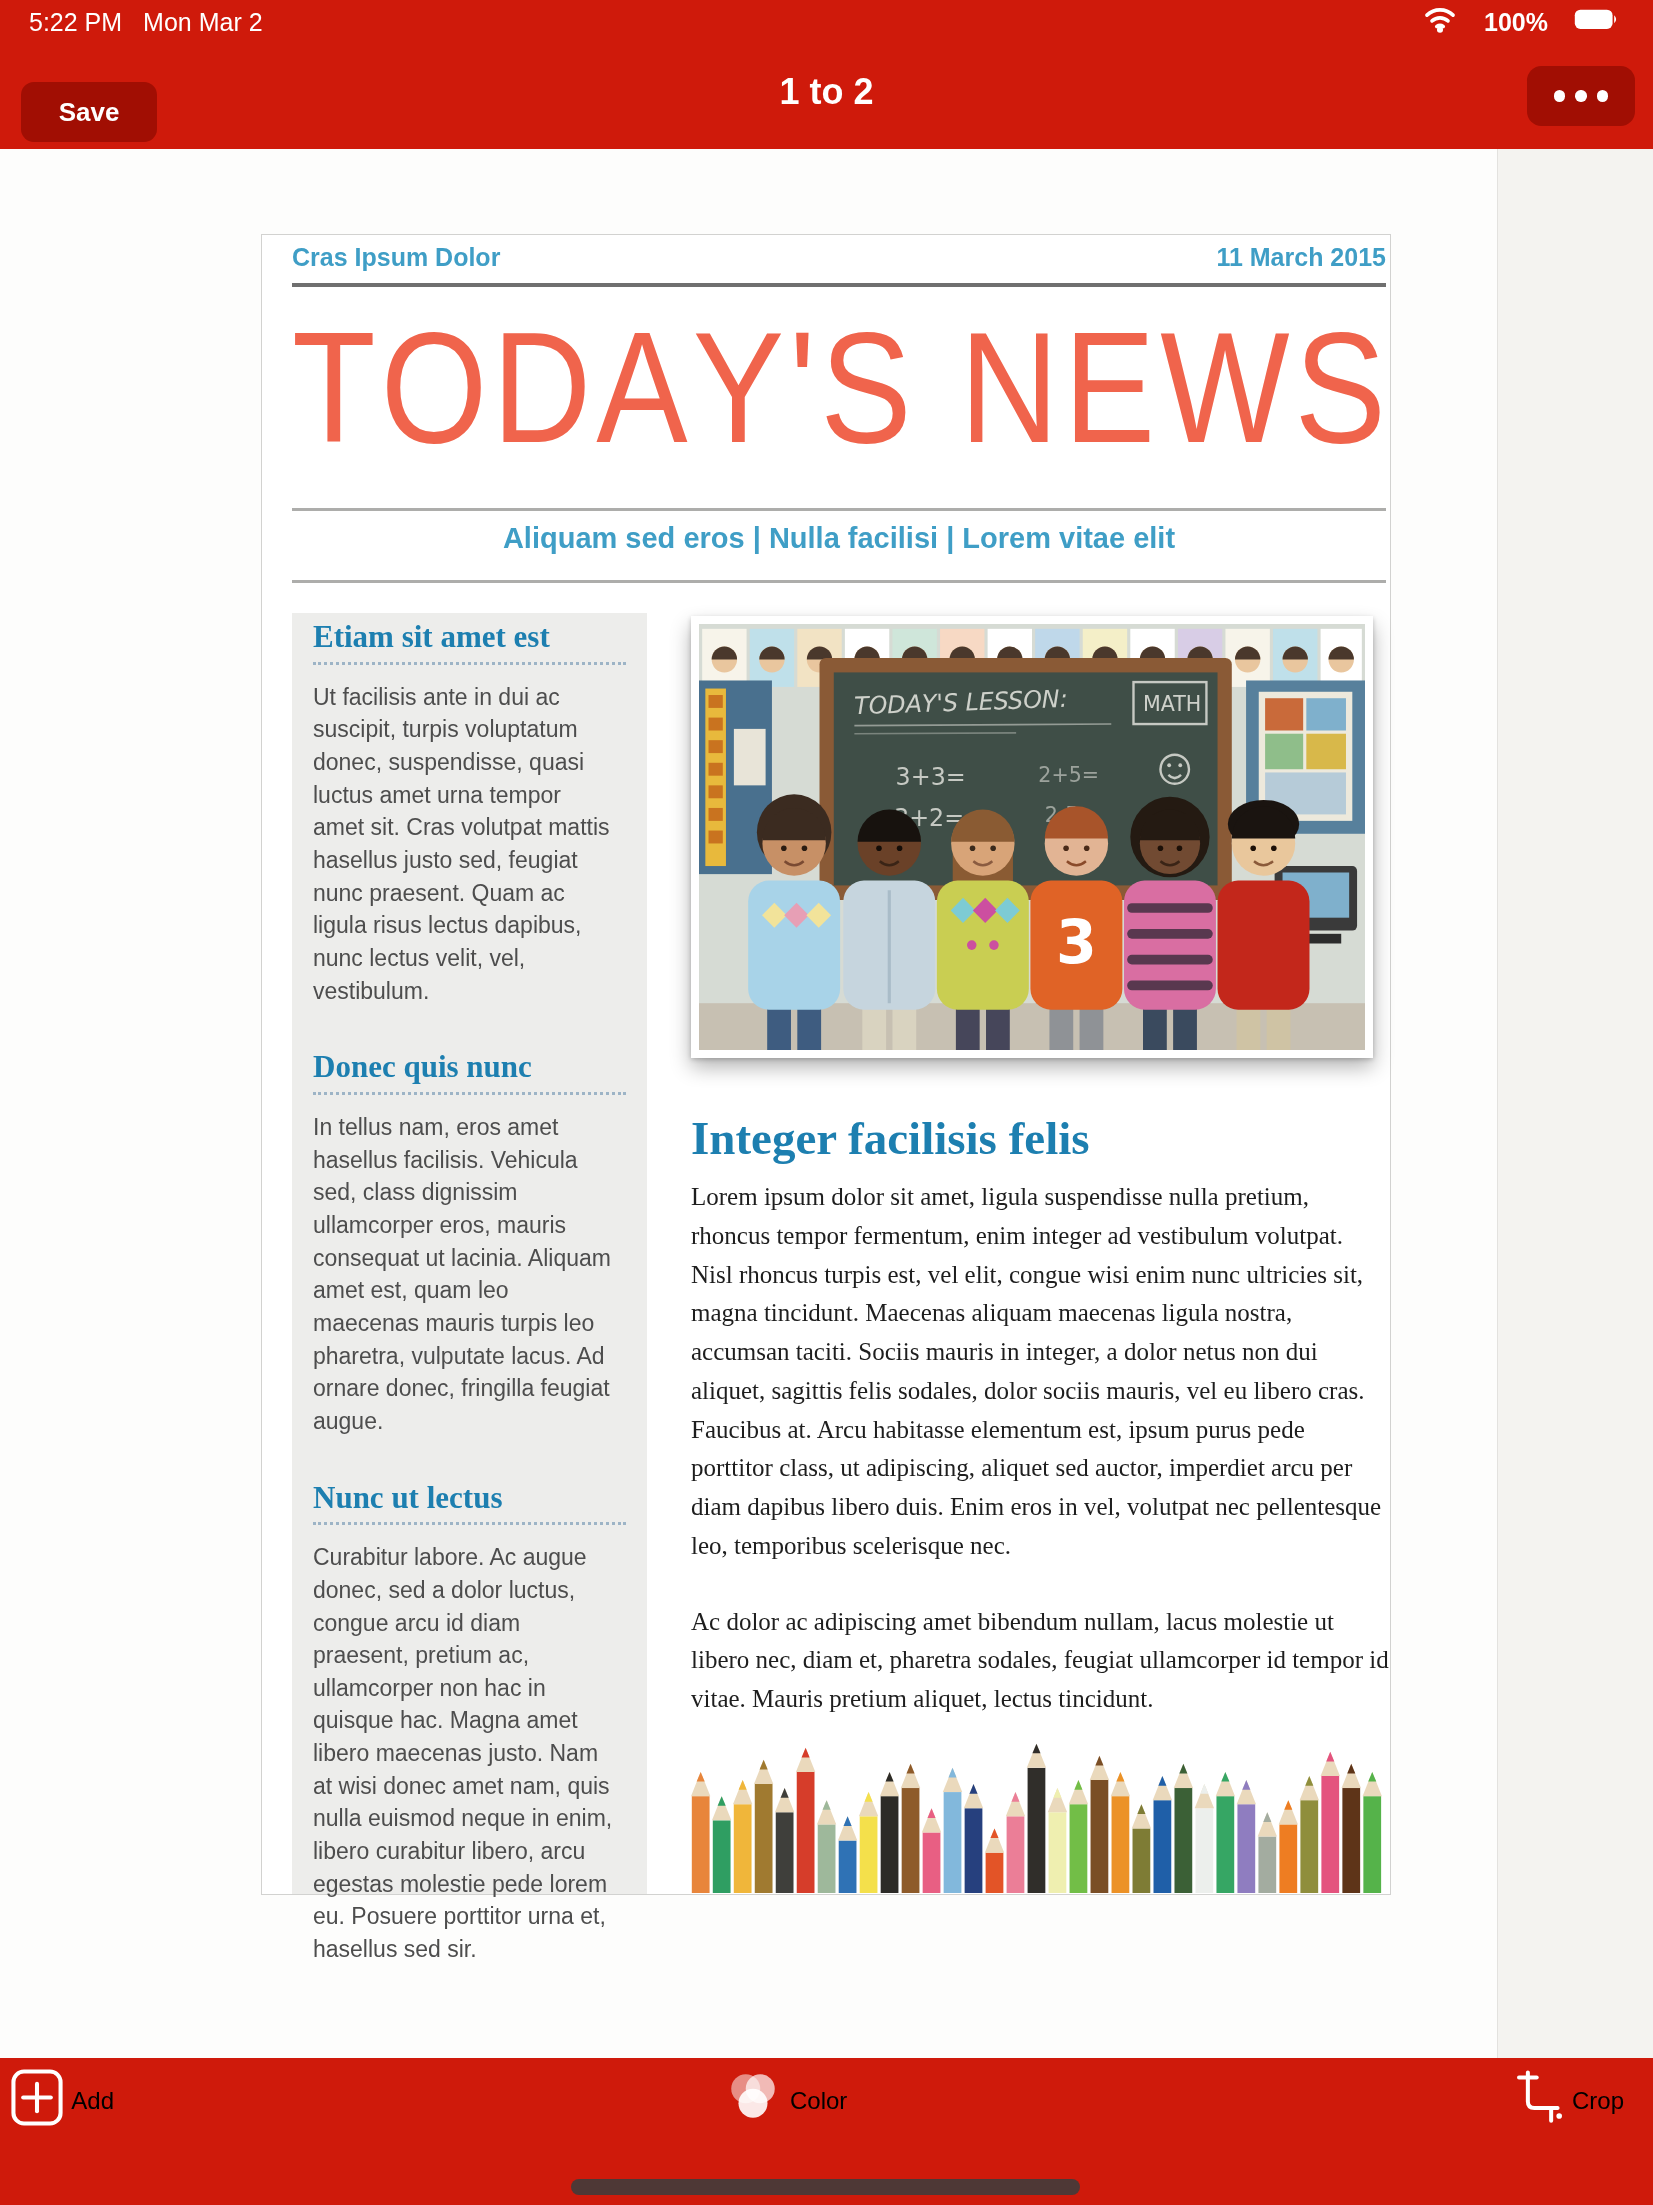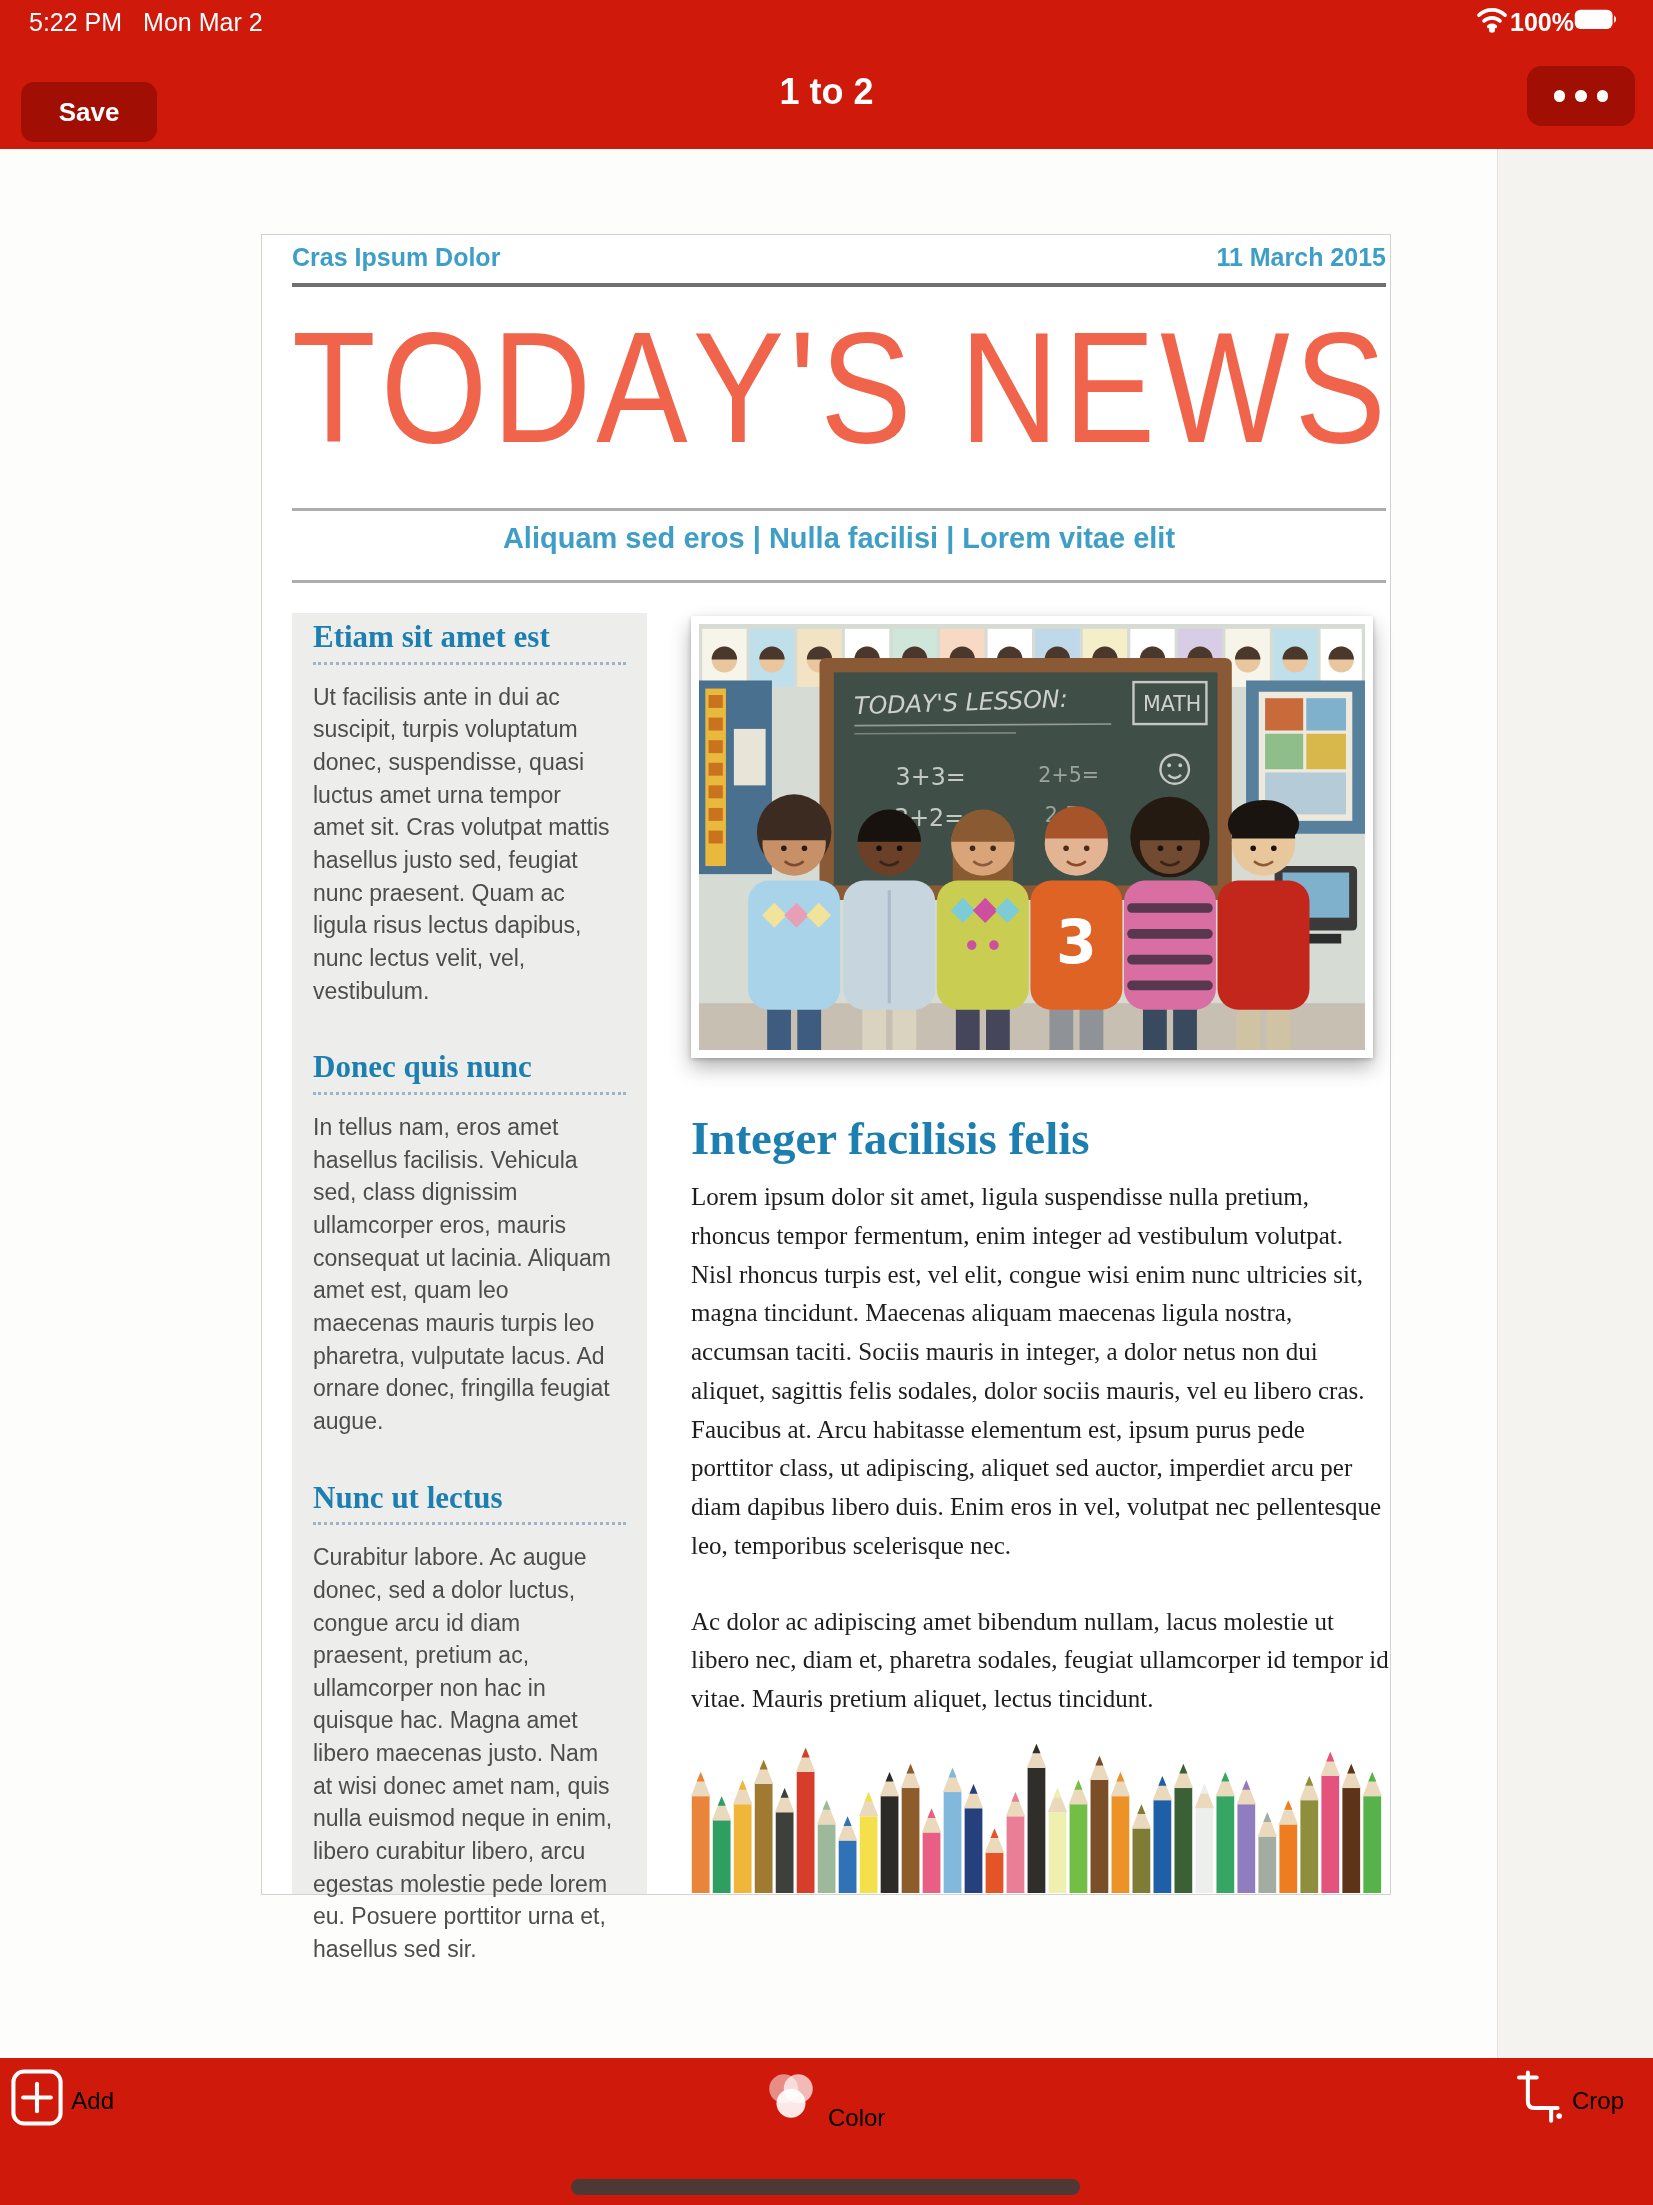--- a/index.html
+++ b/index.html
@@ -12,21 +12,21 @@
   *{margin:0;padding:0;box-sizing:border-box;}
   html,body{background:#fff;}
   #screen{position:relative;width:1653px;height:2205px;overflow:hidden;
           font-family:"Liberation Sans",sans-serif;background:#fff;}
 
   
   .topbar{position:absolute;top:0;left:0;width:1653px;height:149px;background:var(--red);}
   .status-row{position:absolute;top:0;left:0;right:0;height:45px;display:flex;
               justify-content:space-between;align-items:center;padding:0 34px 0 29px;color:#fff;}
   .status-left{display:flex;gap:21px;font-size:25px;font-weight:400;}
-  .status-right{display:flex;align-items:center;gap:0;font-size:25px;font-weight:700;text-align:right;}
+  .status-right{display:flex;align-items:center;gap:26px;font-size:25px;font-weight:700;text-align:right;}
   .nav-row{position:absolute;top:45px;left:0;right:0;height:104px;}
   .save-btn{position:absolute;left:21px;top:37px;width:136px;height:60px;background:var(--btn-red);
             border-radius:13px;color:#fff;font-size:26px;font-weight:700;
             display:flex;align-items:center;justify-content:center;}
   .nav-title{position:absolute;left:0;right:0;top:26px;text-align:center;color:#fff;
              font-size:36px;font-weight:700;}
   .more-btn{position:absolute;right:18px;top:21px;width:108px;height:60px;background:var(--btn-red);
             border-radius:14.5px;display:flex;align-items:center;justify-content:center;gap:10.5px;}
   .more-btn i{width:11.3px;height:11.3px;border-radius:50%;background:#fff;display:block;}
 
@@ -75,21 +75,21 @@
 
   
   .doc-footer{position:absolute;left:291px;top:1931px;width:1066px;display:flex;
               justify-content:space-between;color:var(--doc-blue);font-size:25px;font-weight:700;}
 
   
   .toolbar{position:absolute;left:0;top:2058px;width:1653px;height:147px;background:var(--red);}
   .tb-item{position:absolute;top:11.3px;width:129px;display:flex;flex-direction:row;
            align-items:center;gap:8px;color:#000000;font-size:24px;}
   .tb-add{left:11.3px;}
-  .tb-color{left:762px;align-items:flex-end;}
+  .tb-color{left:724px;}
   .tb-crop{left:1511px;}
   .home-indicator{position:absolute;left:571px;bottom:9.7px;width:509px;height:16px;
                   border-radius:8px;background:#3C3C3C;opacity:.88;}
 </style>
 </head>
 <body>
 
 <div id="screen">
 
   <div class="topbar">

